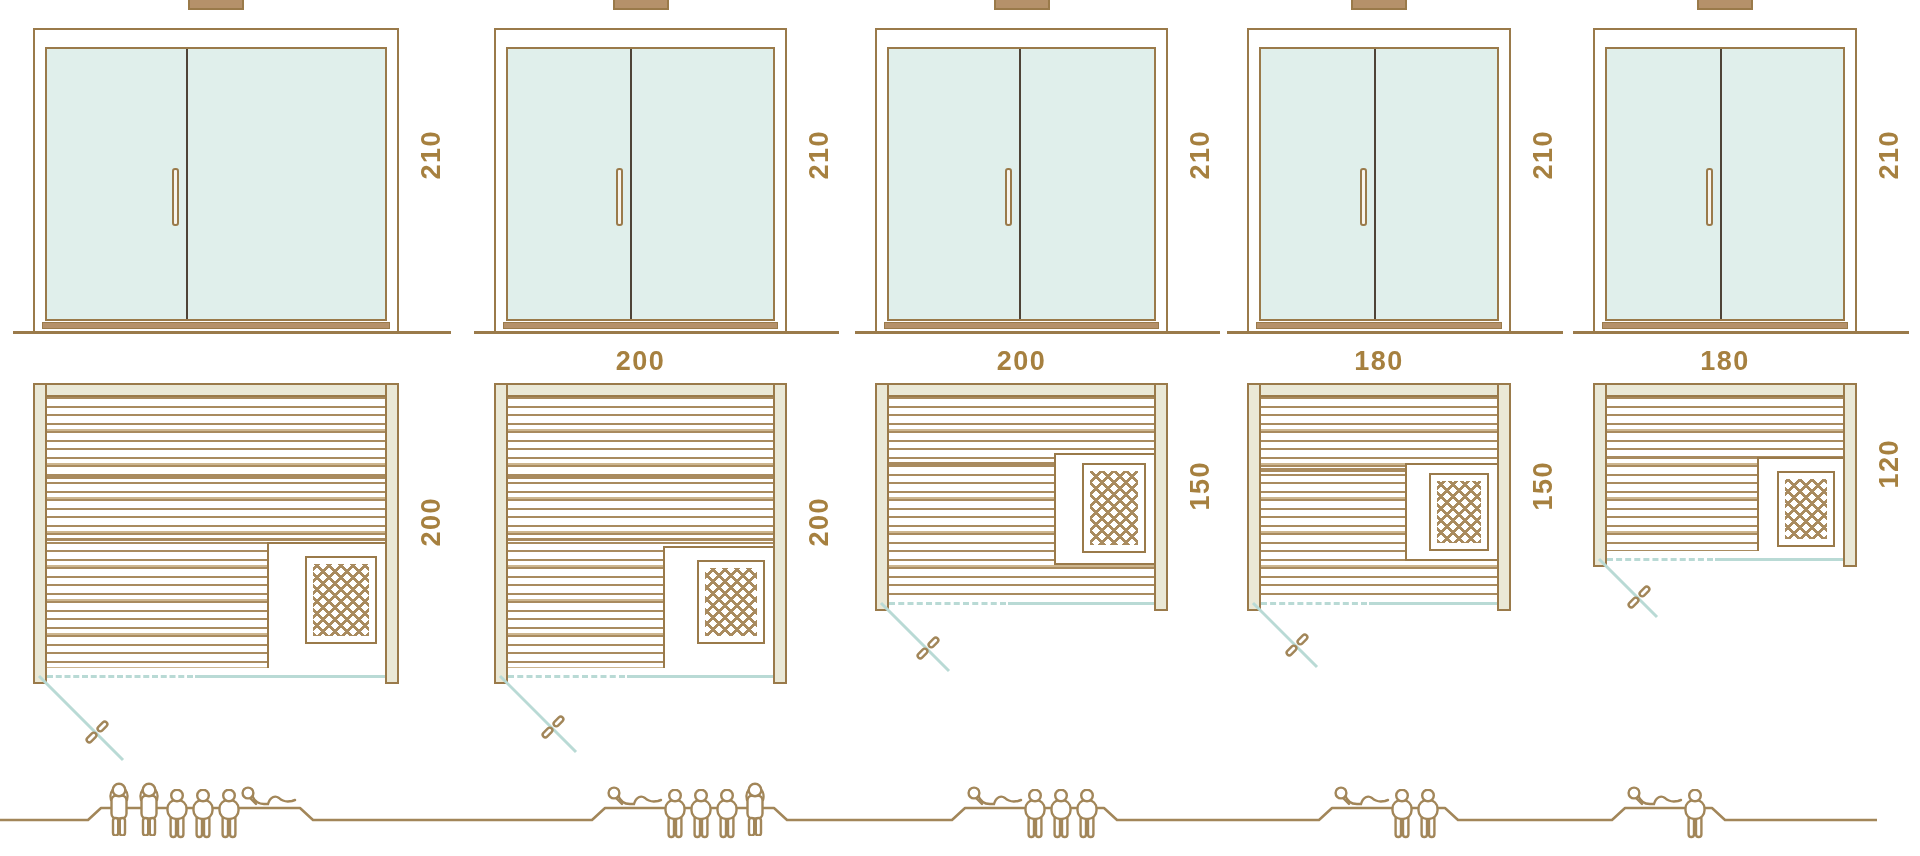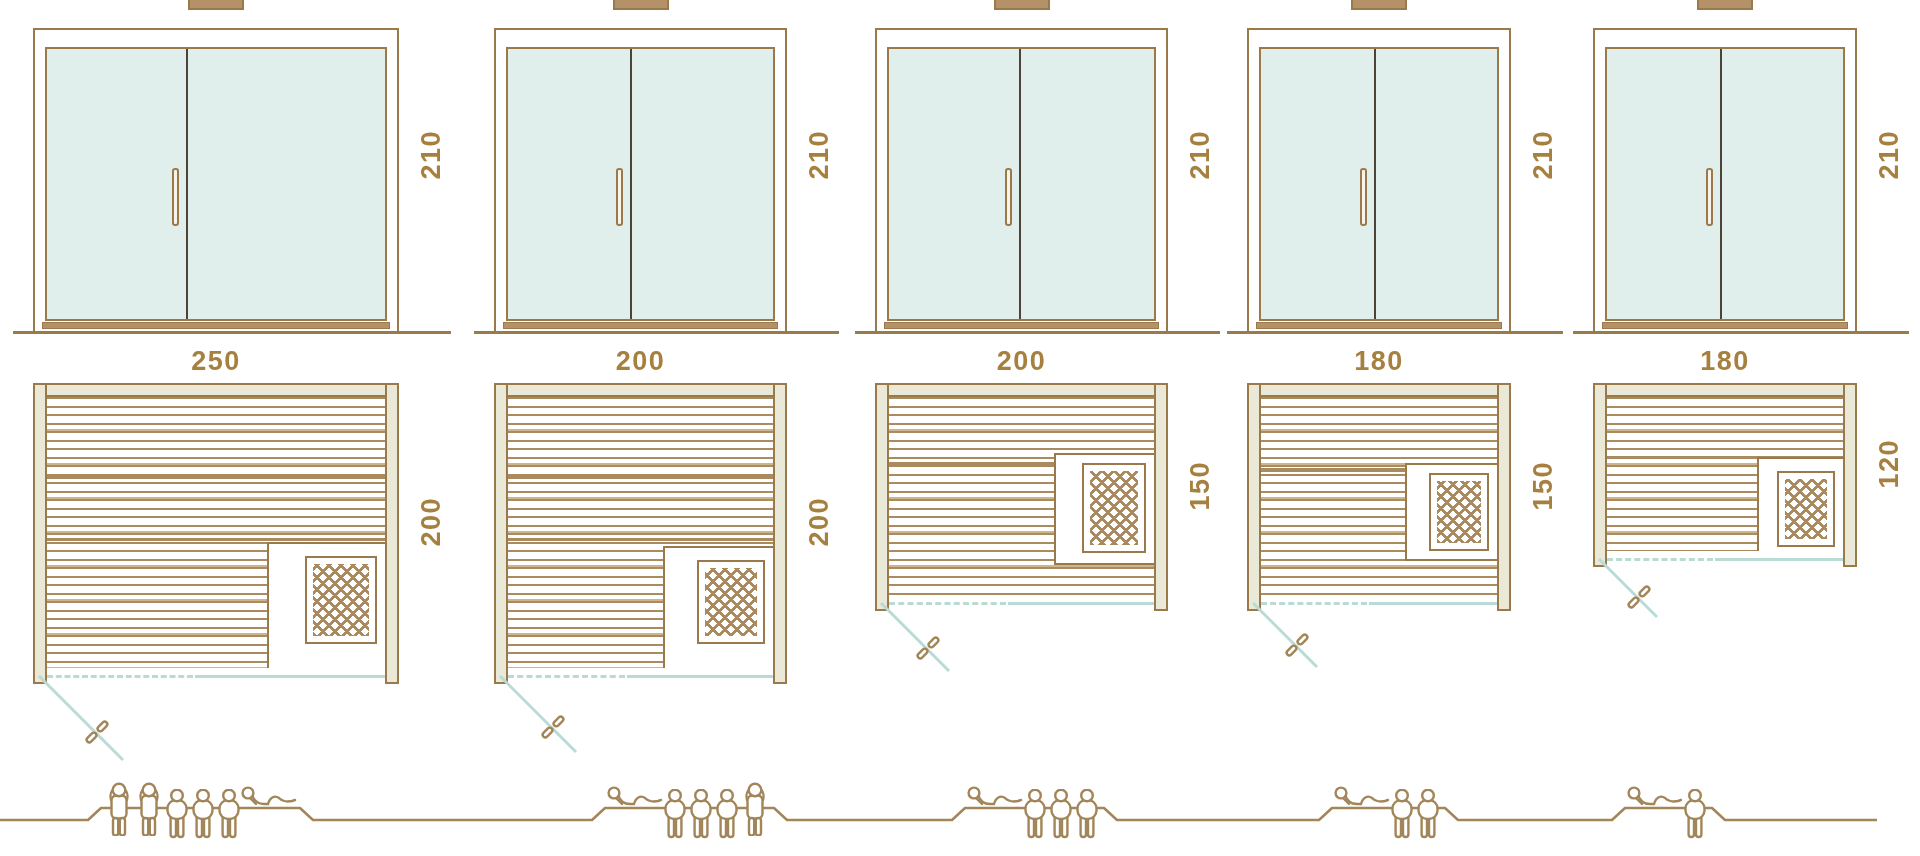--- a/index.html
+++ b/index.html
@@ -69,21 +69,20 @@
     <div class="vent"></div>
     <div class="door">
       <div class="glass">
         <div class="divider" style="left:41%;"></div>
         <div class="handle" style="left:calc(41% - 14px);"></div>
       </div>
       <div class="sill"></div>
     </div>
     <div class="groundline"></div>
     <div class="dim dim-h">210</div>
-    <div class="dim dim-w">250</div>
     <div class="plan" style="top:383px;height:301px;">
       <div class="wall wall-top"></div>
       <div class="wall wall-left"></div>
       <div class="wall wall-right"></div>
       <div class="interior">
         <div class="bench-edge" style="top:29%;"></div>
         <div class="bench-edge" style="top:52%;"></div>
         <div class="bench-box" style="right:0;bottom:0;width:118px;height:126px;border-bottom:none;"></div>
         <div class="heater" style="right:8px;bottom:24px;width:72px;height:88px;">
           <div class="mesh"></div>

